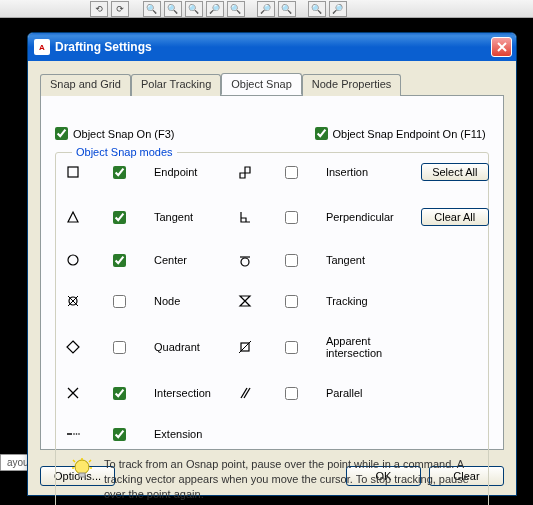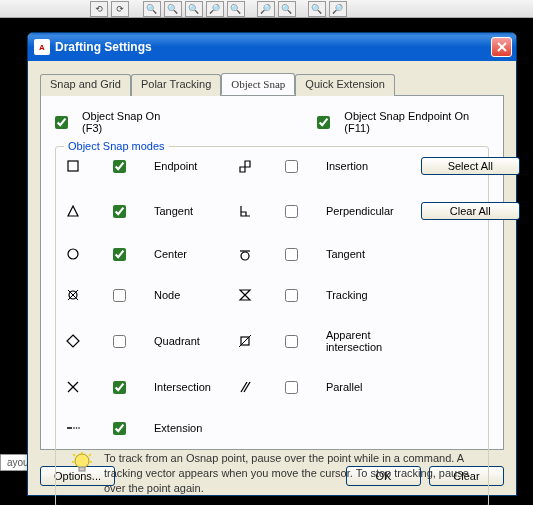--- a/index.html
+++ b/index.html
@@ -7,32 +7,32 @@
 .bg-toolbar { position: absolute; top: 0; left: 0; right: 0; height: 18px; background: linear-gradient(#f5f5f5, #e0e0e0); border-bottom: 1px solid #aaa; display: flex; align-items: center; padding-left: 90px; gap: 3px; }
 .bg-toolbar .tbtn { width: 18px; height: 16px; border: 1px solid #999; background: #f0f0f0; display: flex; align-items: center; justify-content: center; font-size: 9px; color: #444; }
 .bg-tab { position: absolute; left: 0; top: 454px; background: #fff; border: 1px solid #999; padding: 2px 6px; font-size: 10px; color: #555; border-top-right-radius: 4px; }
 .dialog { position: absolute; left: 27px; top: 32px; width: 490px; height: 464px; background: #ece9d8; border: 1px solid #003c74; border-radius: 6px 6px 0 0; box-shadow: 2px 2px 8px rgba(0,0,0,0.4); }
 .titlebar { height: 28px; background: linear-gradient(#1f6dcf, #3b8ae0 10%, #0a5fd0 50%, #0a5fd0); border-radius: 5px 5px 0 0; display: flex; align-items: center; padding: 0 4px 0 6px; color: #fff; font-weight: bold; font-size: 12px; }
 .titlebar-icon { width: 16px; height: 16px; background: #fff; border-radius: 2px; margin-right: 5px; display: flex; align-items: center; justify-content: center; font-size: 8px; color: #c00; font-weight: bold; }
 .close-btn { margin-left: auto; width: 21px; height: 20px; background: linear-gradient(#f5a0a0, #e04030); border: 1px solid #fff; border-radius: 3px; display: flex; align-items: center; justify-content: center; color: #fff; font-weight: bold; cursor: pointer; }
 .dialog-body { padding: 12px 12px 8px 12px; }
 .tabs { display: flex; border-bottom: 1px solid #919b9c; margin-bottom: 0; position: relative; text-align: center; }
 .tab { padding: 3px 9px; border: 1px solid #919b9c; border-bottom: none; background: #ece9d8; margin-right: 0; position: relative; top: 1px; border-radius: 3px 3px 0 0; cursor: pointer; color: #333; }
-.tab.active { background: #fcfcfe; top: 0; padding-top: 4px; padding-bottom: 4px; z-index: 2; border-bottom: 1px solid #fcfcfe; font-family: Liberation Serif, serif; }
+.tab.active { background: #fcfcfe; top: 0; padding-top: 4px; padding-bottom: 4px; z-index: 2; border-bottom: 1px solid #fcfcfe; }
 .tab-content { background: #fcfcfe; border: 1px solid #919b9c; border-top: none; padding: 14px 14px 14px 14px; height: 354px; }
 .toprow { display: flex; margin-bottom: 12px; }
-.toprow label { display: flex; align-items: center; gap: 14px; }
+.toprow label { display: flex; align-items: center; gap: 5px; margin-top: 17px; }
 .toprow label:nth-child(2) { margin-left: 140px; }
 .fieldset { border: 1px solid #d0d0bf; border-radius: 3px; padding: 10px 10px 10px 10px; margin-top: 2px; position: relative; }
-.fieldset-legend { position: absolute; top: -7px; left: 8px; background: #fcfcfe; padding: 0 4px; color: #0046d5; }
+.fieldset-legend { position: absolute; top: -7px; left: 16px; background: #fcfcfe; padding: 0 4px; color: #0046d5; }
 .modes-grid { display: grid; grid-template-columns: 20px 14px 1fr 20px 14px 1fr 90px; row-gap: 12px; column-gap: 6px; align-items: center; gap: 27px; }
 .mode-icon { width: 14px; height: 14px; display: flex; align-items: center; justify-content: center; }
 .mode-icon svg { width: 14px; height: 14px; }
 input[type=checkbox] { width: 13px; height: 13px; accent-color: #2a7a2a; }
-.btn { background: linear-gradient(#fff, #ece9d8); border: 1px solid #003c74; border-radius: 3px; padding: 2px 0; width: 99px; text-align: center; cursor: pointer; font-size: 11px; }
+.btn { background: linear-gradient(#fff, #ece9d8); border: 1px solid #003c74; border-radius: 3px; padding: 2px 0; width: 68px; text-align: center; cursor: pointer; font-size: 11px; }
 .tip-row { display: flex; gap: 10px; margin-top: 16px; padding: 0 4px; align-items: flex-start; }
 .bulb-icon { width: 24px; height: 24px; flex-shrink: 0; }
 .tip-text { font-size: 11px; line-height: 1.35; color: #333; }
 .dialog-footer { display: flex; padding: 8px 12px; gap: 8px; }
 .dialog-footer .btn { width: 75px; padding: 3px 0; }
 .dialog-footer .spacer { flex: 1; }
 </style>
 </head>
 <body>
 
@@ -63,21 +63,21 @@
       <svg viewBox="0 0 10 10" width="10" height="10">
           <path d="M1 1 L9 9 M9 1 L1 9" stroke="#fff" stroke-width="2"></path>
         </svg>
     </div>
   </div>
   <div class="dialog-body">
     <div class="tabs">
       <div class="tab">Snap and Grid</div>
       <div class="tab">Polar Tracking</div>
       <div class="tab active">Object Snap</div>
-      <div class="tab">Quick Extension</div>
+      <div class="tab">Node Properties</div>
     </div>
     <div class="tab-content">
       <div class="toprow">
         <label>
           <input type="checkbox" checked="" style="">
           <span>Object Snap On (F3)</span>
         </label>
         <label>
           <input type="checkbox" checked="" style="">
           <span>Object Snap Endpoint On (F11)</span>

